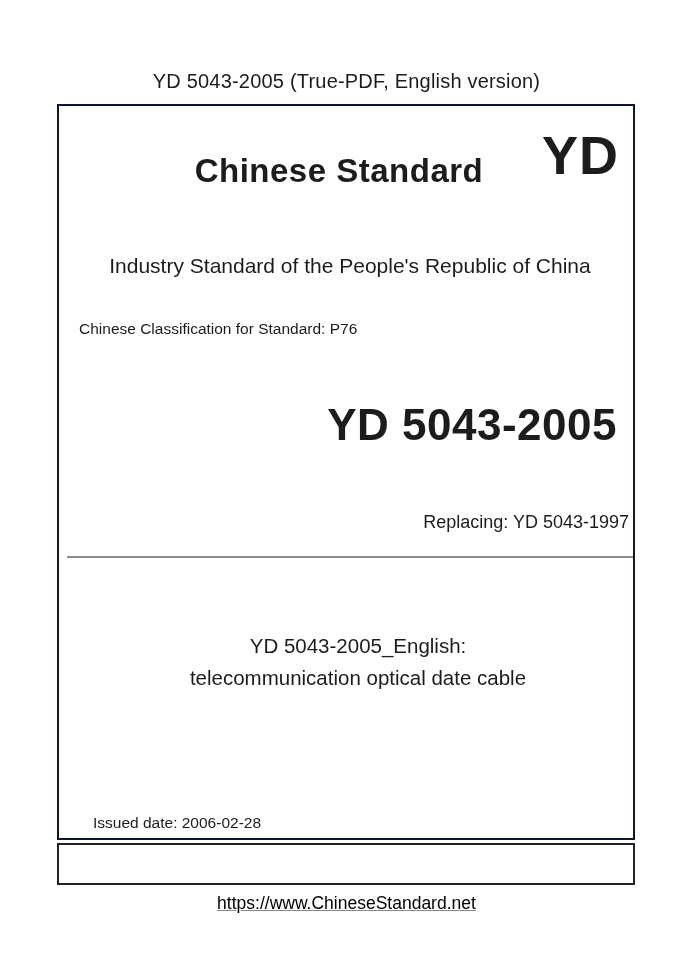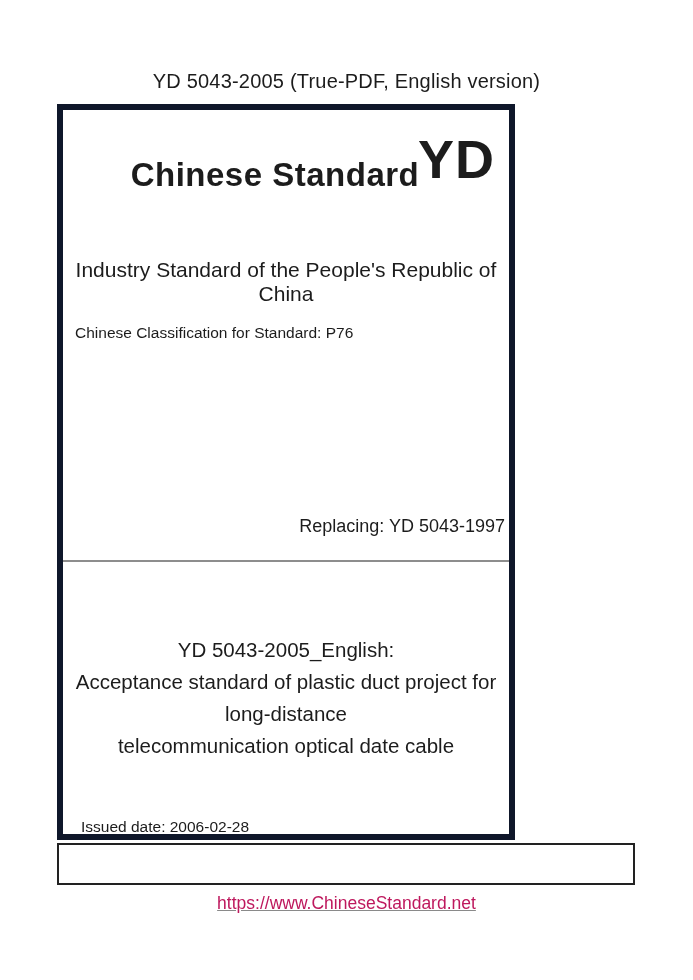--- a/index.html
+++ b/index.html
@@ -24,25 +24,26 @@
     text-align: center;
     font-size: 20px;
     letter-spacing: 0.2px;
   }
 
   
   .cover-box {
     position: absolute;
     left: 57px;
     top: 104px;
-    width: 458px;
+    width: 578px;
     height: 736px;
-    border: 6px solid #0f172a;
+    border: 2px solid #0f172a;
     box-sizing: border-box;
     background: #ffffff;
+    padding-left: 8px;
   }
 
   .cover-upper {
     position: relative;
     width: 100%;
     height: 452px;
     border-bottom: 2px solid #8d8d8d;
     box-sizing: border-box;
   }
 
@@ -96,20 +97,21 @@
     position: absolute;
     top: 406px;
     right: 4px;
     font-size: 18px;
   }
 
   .cover-lower {
     position: relative;
     width: 100%;
     height: 282px;
+    margin-left: 8px;
   }
 
   .doc-title {
     position: absolute;
     top: 72px;
     left: 0;
     width: 100%;
     text-align: center;
     font-size: 20.5px;
     line-height: 32px;
@@ -142,45 +144,45 @@
 
   .footer-link-wrap {
     position: absolute;
     top: 893px;
     left: 0;
     width: 693px;
     text-align: center;
   }
   .footer-link {
     font-size: 17.5px;
-    color: #be185d;
+    color: #000000;
     text-decoration: underline;
     text-decoration-color: #8a8a8a;
     cursor: pointer;
   }
 </style>
 </head>
 <body>
 
 <div class="page-header">YD 5043-2005 (True-PDF, English version)</div>
 
 <div class="cover-box">
 
   <div class="cover-upper">
     <div class="brand-title">Chinese Standard</div>
     <div class="brand-logo">YD</div>
     <div class="cover-subtitle">Industry Standard of the People's Republic of China</div>
     <div class="classification">Chinese Classification for Standard: P76</div>
+    <div class="std-number">YD 5043-2005</div>
     <div class="replacing">Replacing: YD 5043-1997</div>
   </div>
 
   <div class="cover-lower">
     <div class="doc-title">
       <div>YD 5043-2005_English:</div>
-      <div>Acceptance standard of plastic duct project for long-distance</div>
       <div>telecommunication optical date cable</div>
     </div>
     <div class="dates-row">
       <span>Issued date: 2006-02-28</span>
     </div>
   </div>
 
 </div>
 
 <div class="barcode-box"></div>

